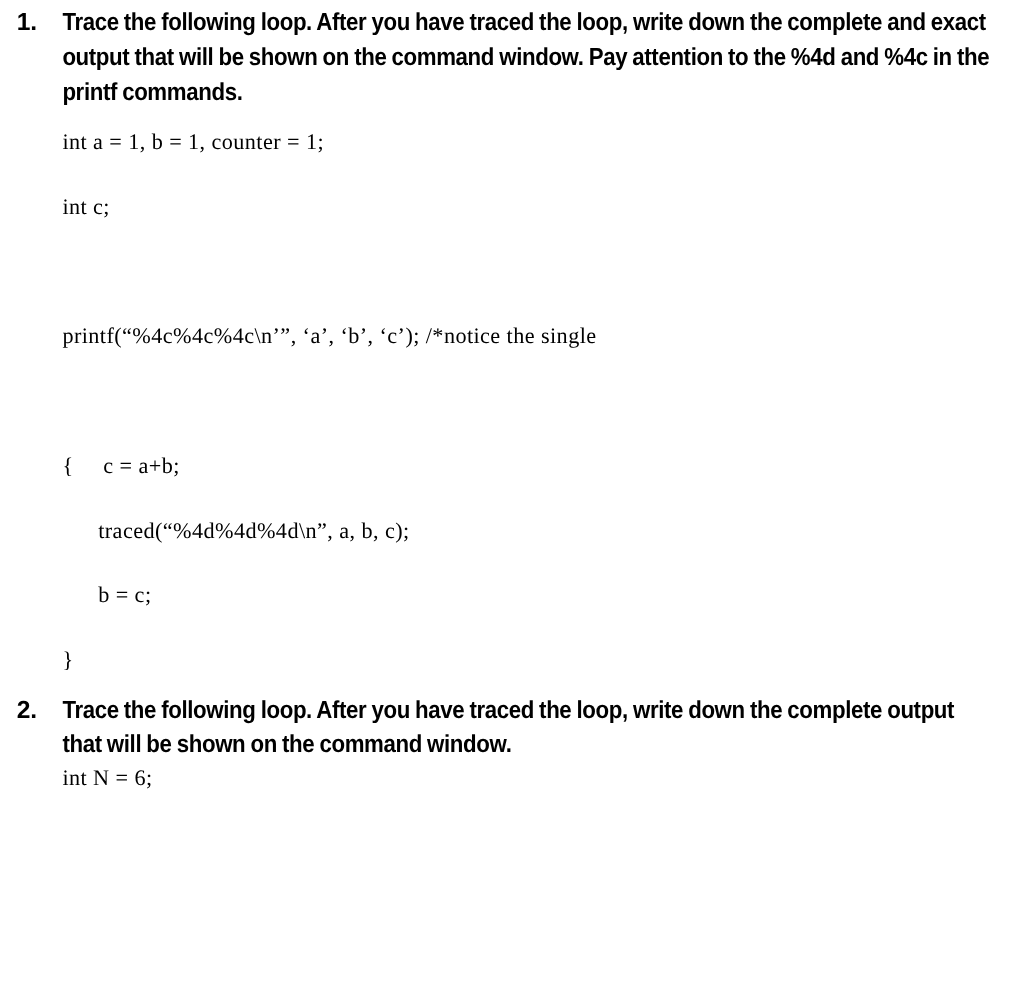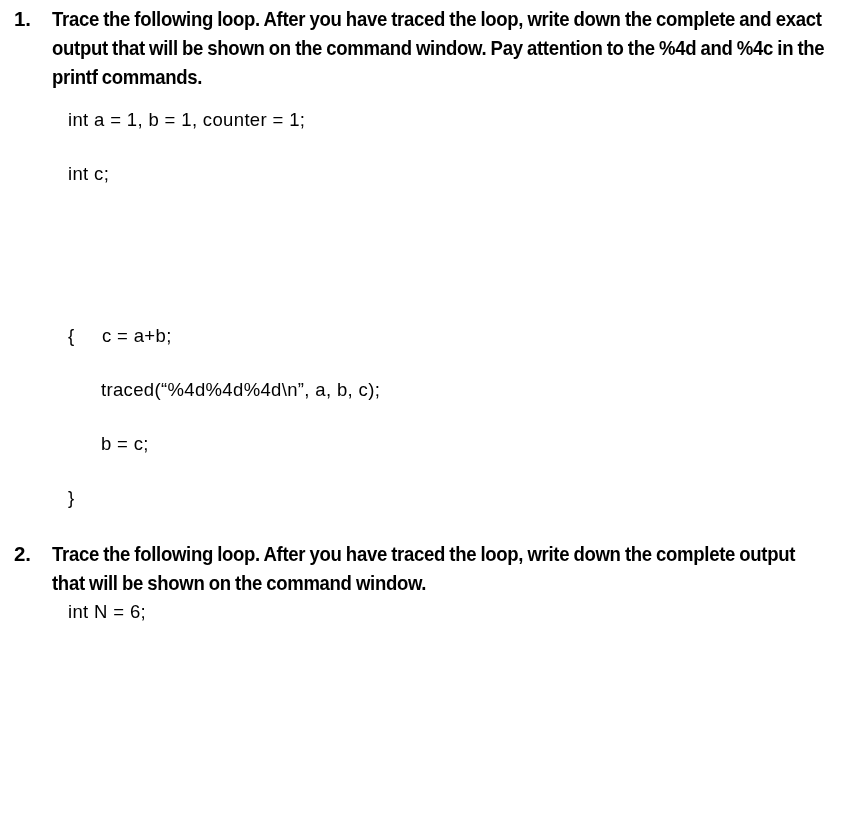--- a/index.html
+++ b/index.html
@@ -57,25 +57,25 @@
     word-spacing: -0.6px;
     margin: 0;
     text-align: left;
     transform: scaleX(0.905);
     transform-origin: left top;
     width: 110.5%;
   }
 
   
   .code {
-    font-family: Liberation Sans, sans-serif;
+    font-family: Liberation Serif, serif;
     font-size: 18.5px;
     line-height: 27px;
     white-space: pre;
-    margin: 16px;
+    margin: 0;
     color: #000000;
     letter-spacing: 0.35px;
   }
   .code .blank { display: block; height: 27px; }
   .code-line { display: block; min-height: 27px; }
 
   #q1-code { margin-top: 15px; }
   #q2-code { margin-top: 1px; }
 </style>
 </head>
@@ -83,20 +83,21 @@
 
 <div class="page">
 
   <div class="question" id="question-1">
     <div class="q-marker">1.</div>
     <div class="q-body">
       <p class="q-prompt">Trace the following loop. After you have traced the loop, write down the complete and exact output that will be shown on the command window. Pay attention to the %4d and %4c in the printf commands.</p>
       <pre class="code" id="q1-code"><span class="code-line">int a = 1, b = 1, counter = 1;</span>
 <span class="code-line">int c;</span>
 <span class="blank"></span>
+<span class="code-line">printf(“%4c%4c%4c\n’”, ‘a’, ‘b’, ‘c’); /*notice the single</span>
 <span class="blank"></span>
 <span class="code-line">{     c = a+b;</span>
 <span class="code-line">      traced(“%4d%4d%4d\n”, a, b, c);</span>
 <span class="code-line">      b = c;</span>
 <span class="code-line">}</span></pre>
     </div>
   </div>
 
   <div class="question" id="question-2">
     <div class="q-marker">2.</div>

